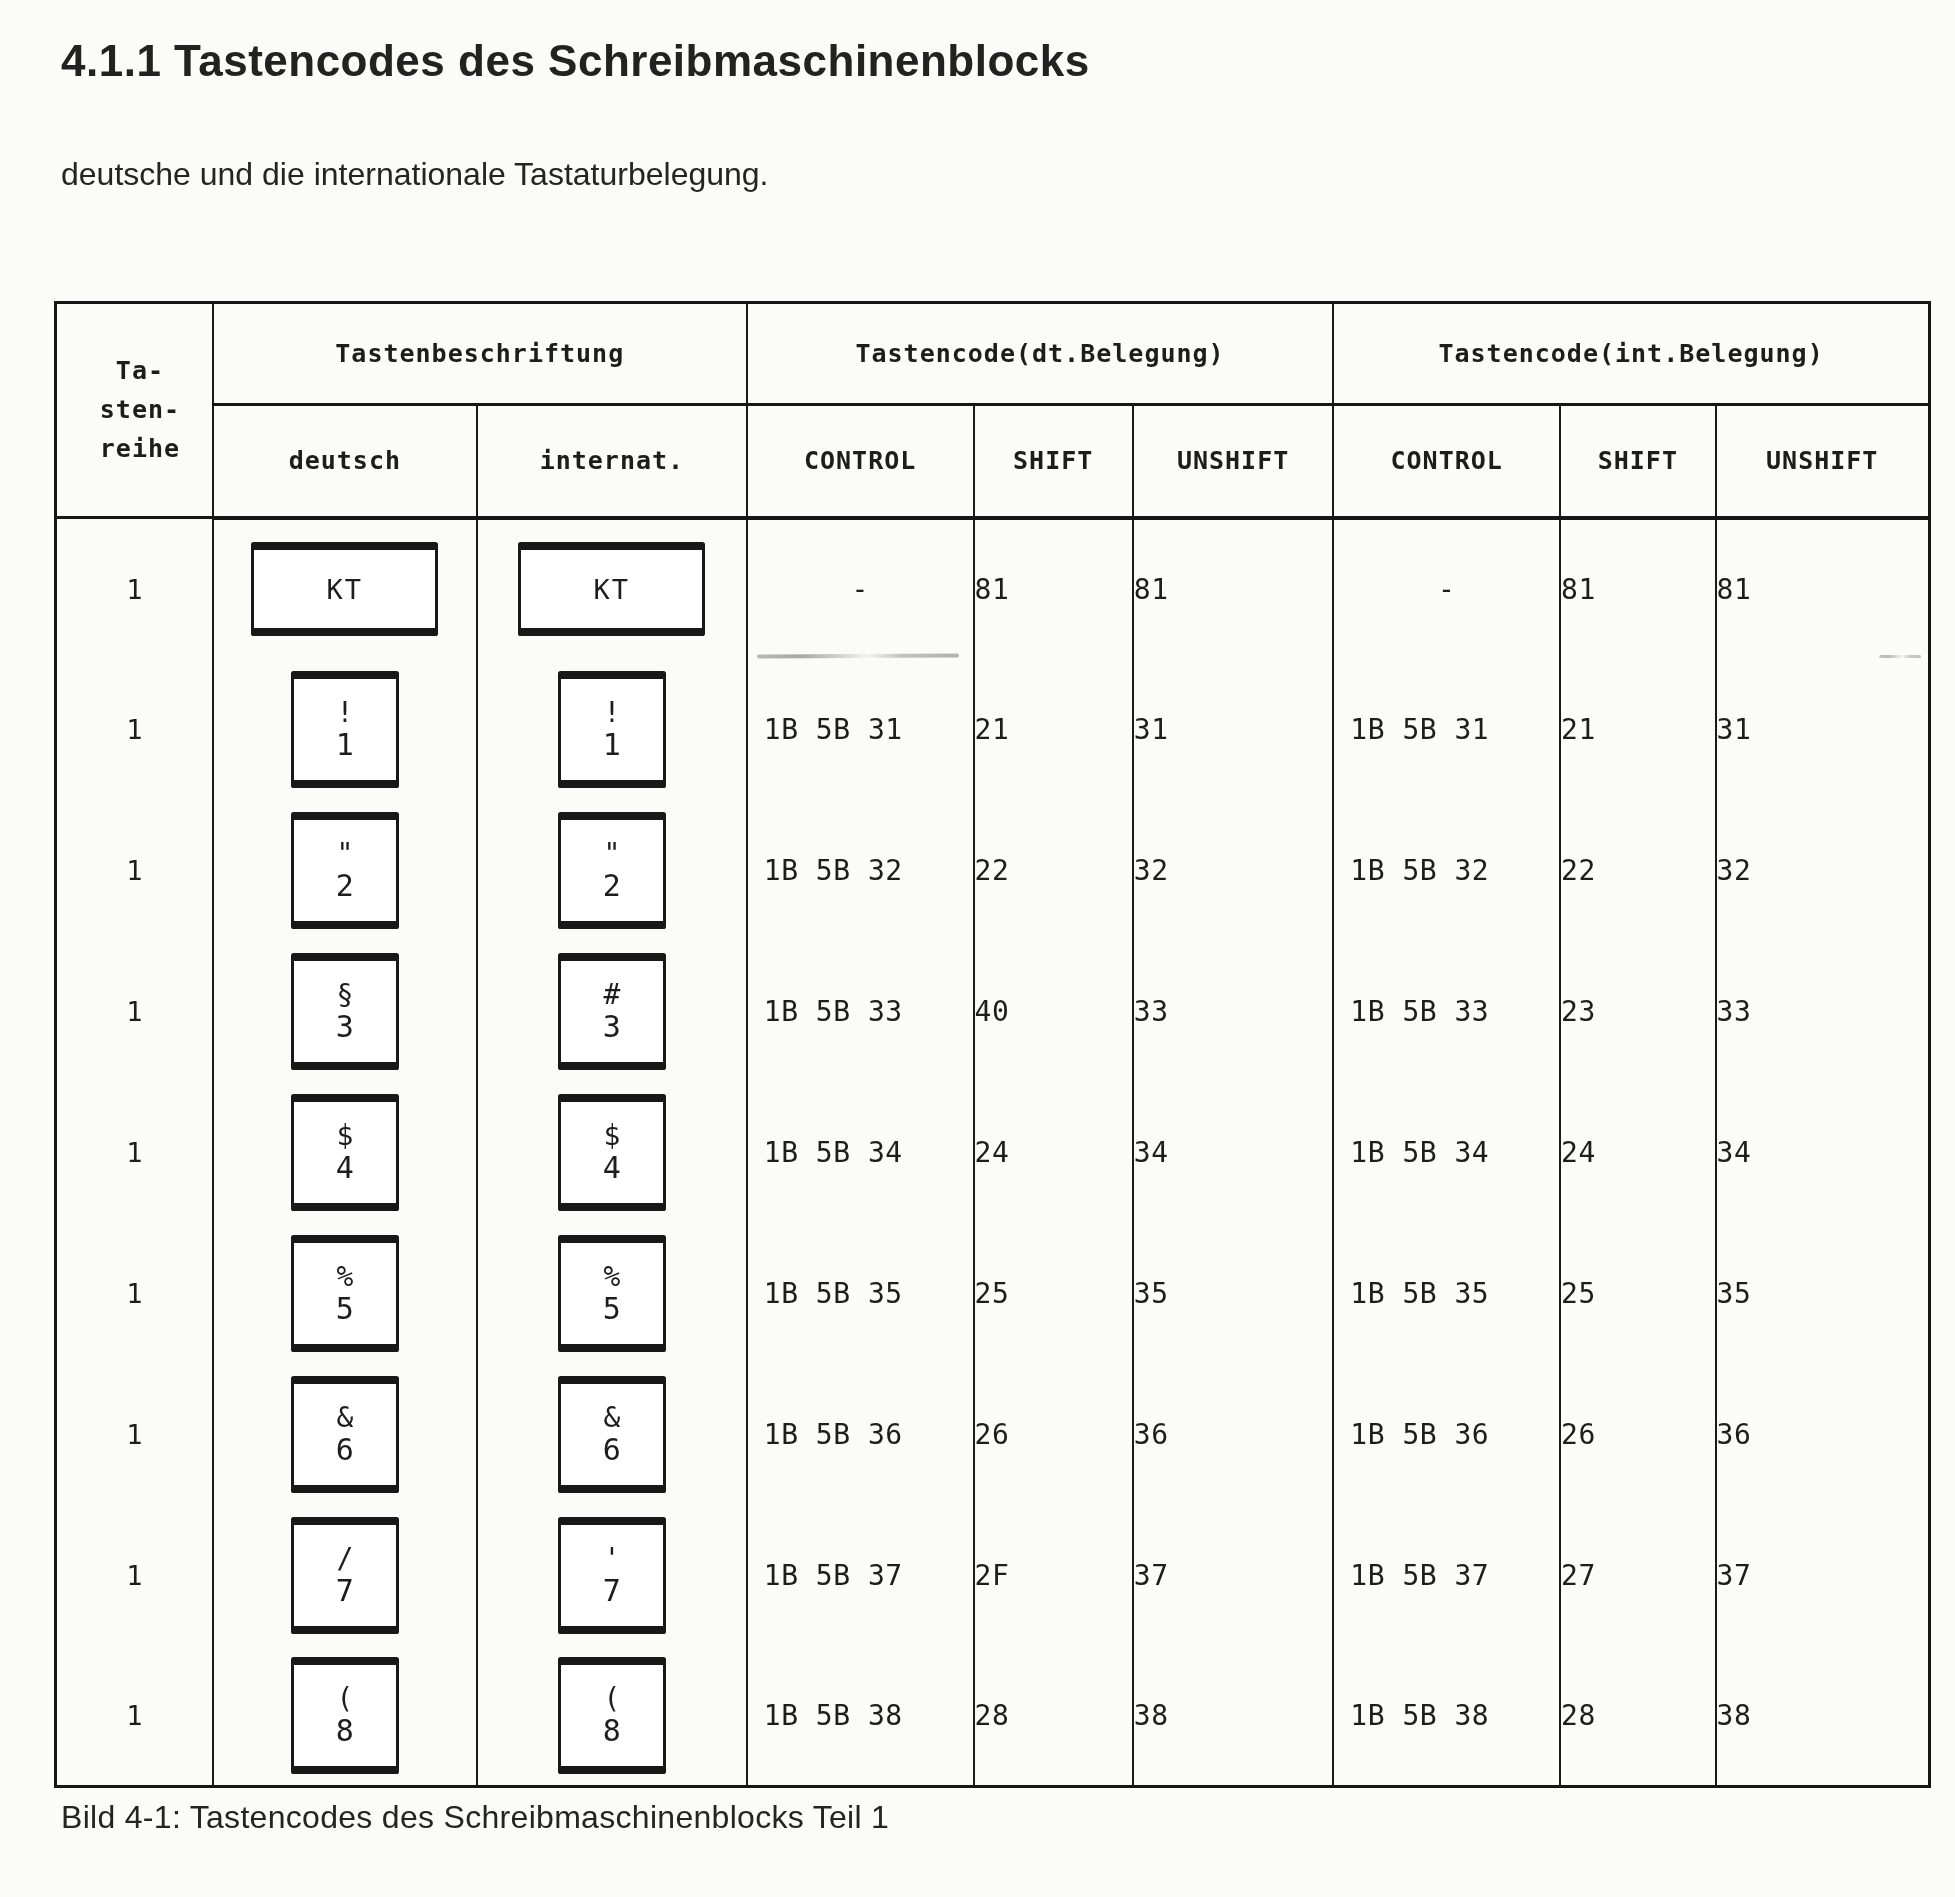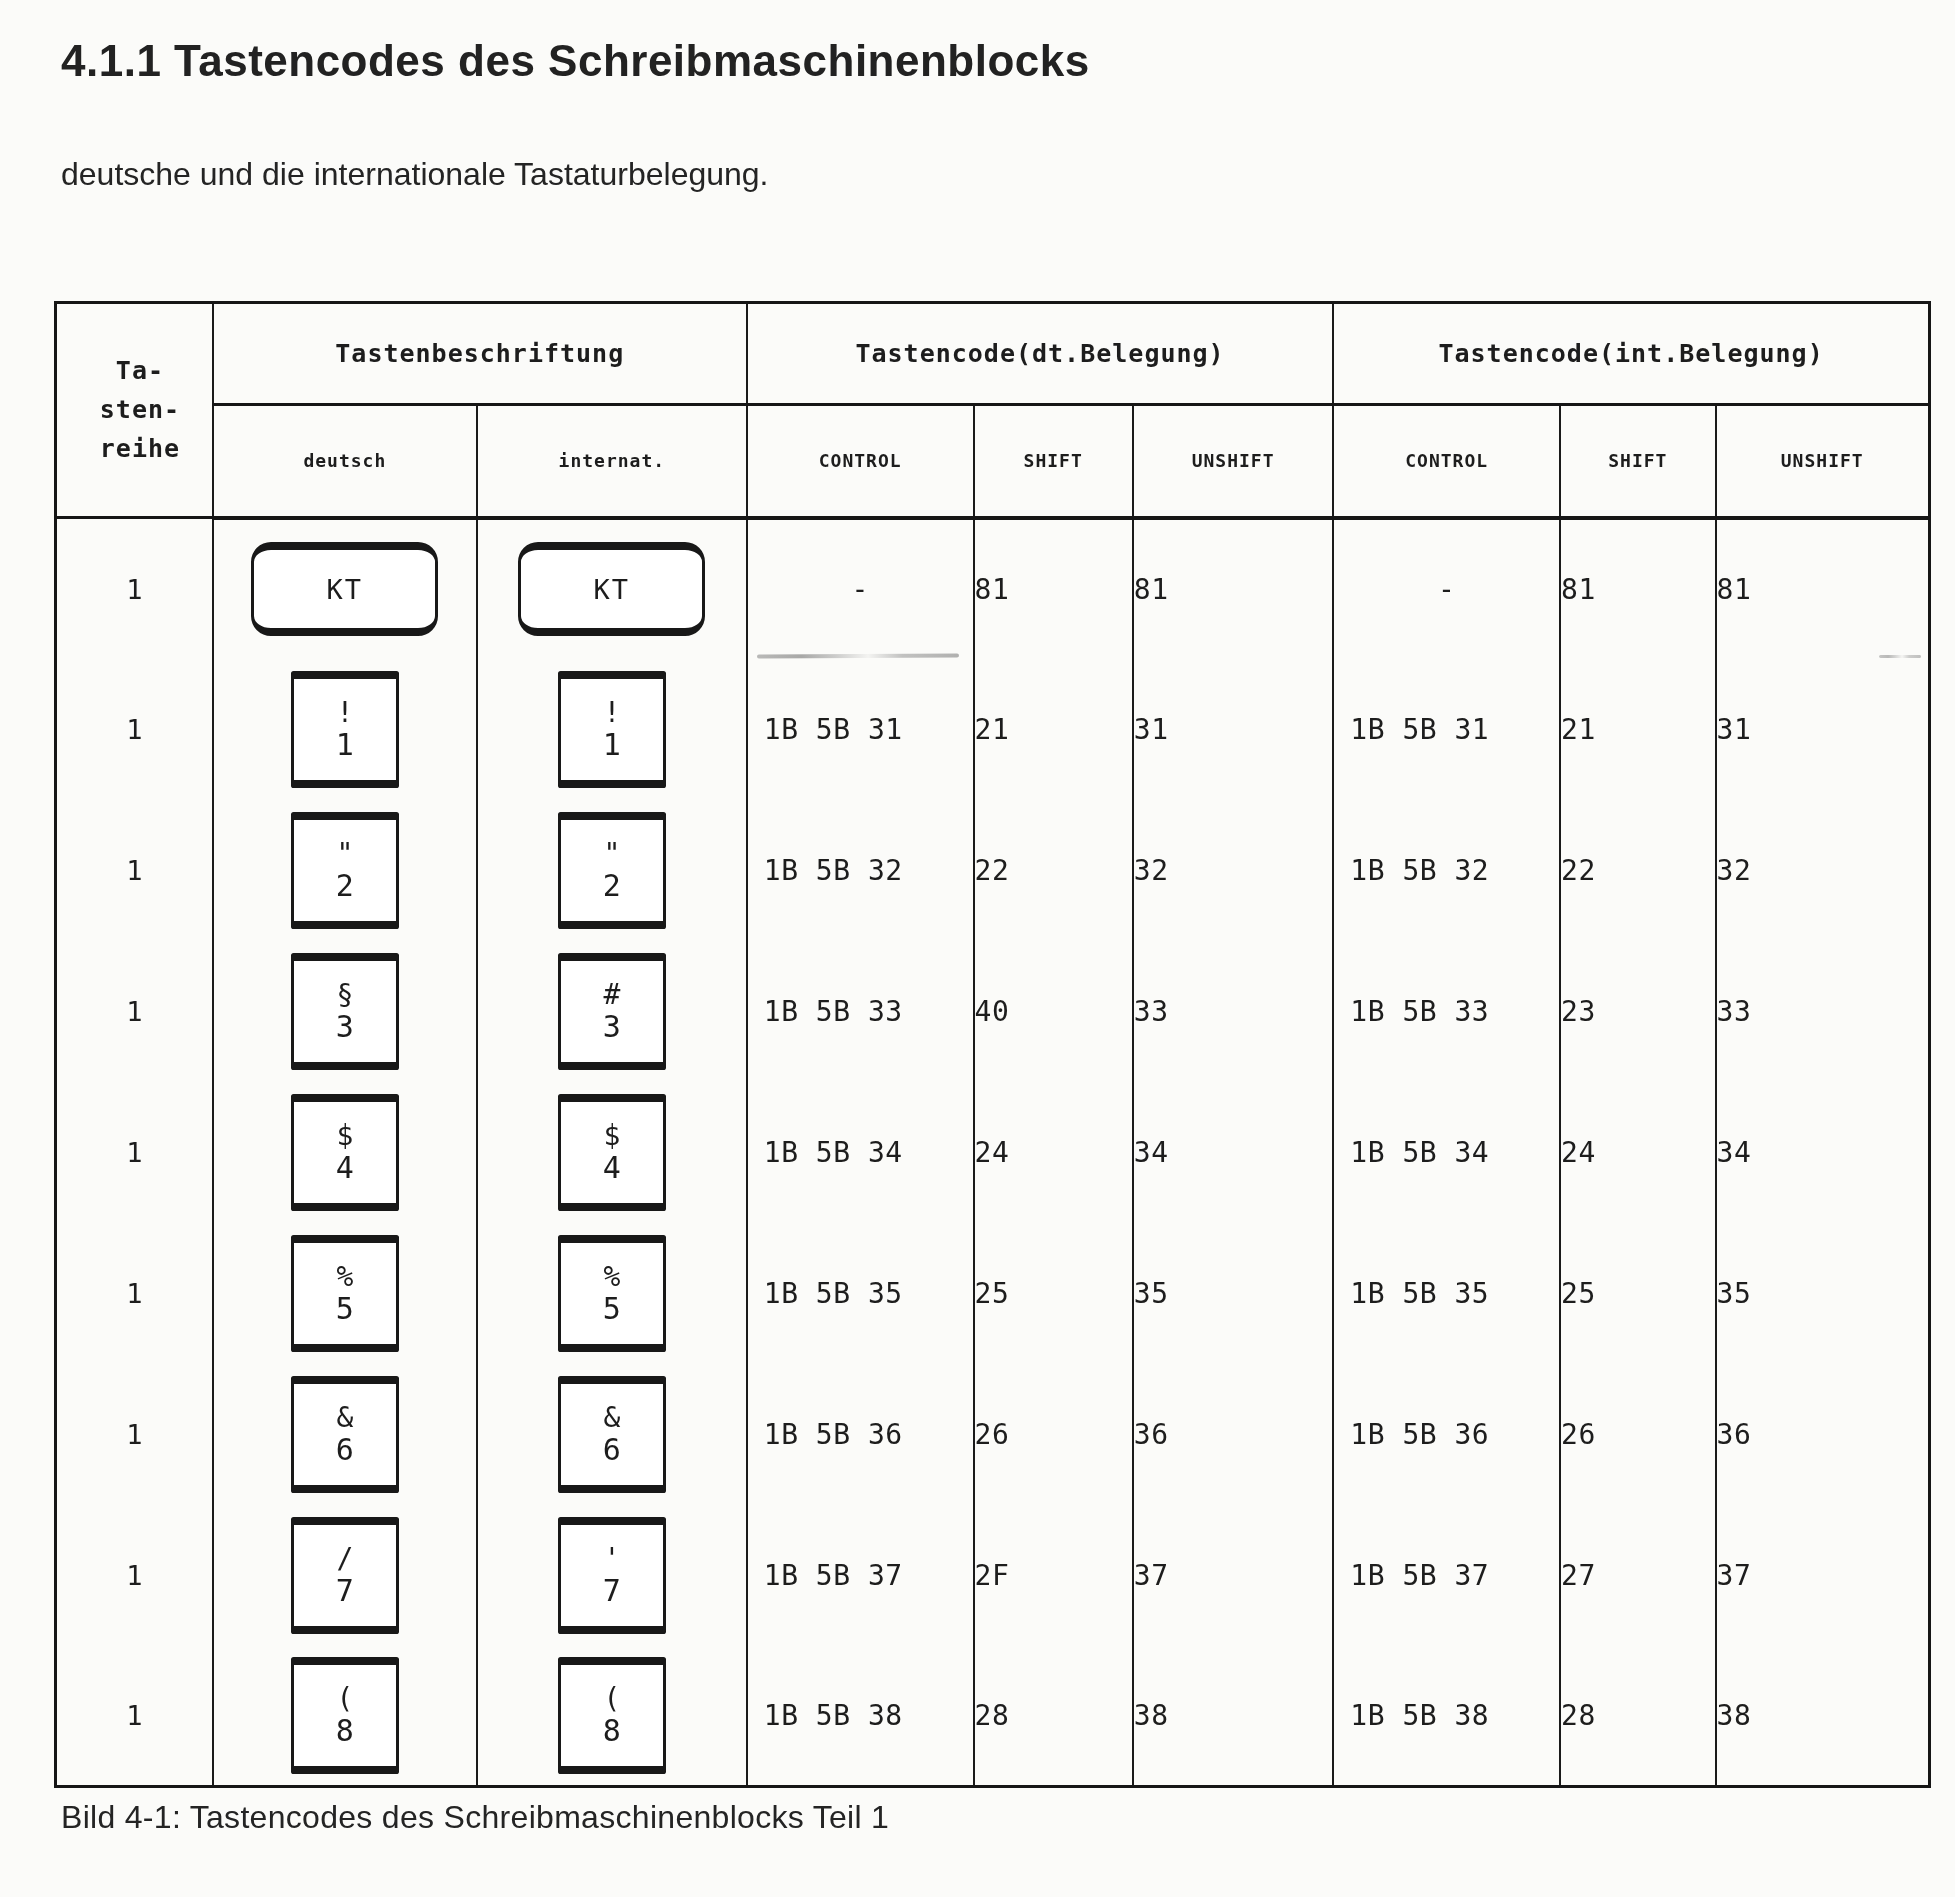--- a/index.html
+++ b/index.html
@@ -30,41 +30,41 @@
   
   th + th, td + td{border-left:2.1px solid #1a1a1a;}
 
   
   .h-reihe{
     border-right:2.1px solid #1a1a1a;border-bottom:4.6px solid #161616;
     font-size:25px;text-align:center;vertical-align:middle;padding-left:11.3px;line-height:1.55;
   }
   .h-reihe span{display:block;}
   tr.h1 th{height:99px;border-bottom:3.6px solid #161616;font-size:25px;letter-spacing:1px;}
-  tr.h2 th{height:110px;border-bottom:4.6px solid #161616;font-size:18px;letter-spacing:1px;vertical-align:middle;}
+  tr.h2 th{height:110px;border-bottom:4.6px solid #161616;font-size:25px;letter-spacing:1px;vertical-align:middle;}
 
   
   tbody tr{height:141px;}
   tbody td{vertical-align:middle;}
   .c-reihe{text-align:center;font-size:27px;}
   .c-key{text-align:center;}
   .c-code{font-size:28px;text-align:left;letter-spacing:0.5px;position:relative;}
   .c-control{text-align:left;padding-left:16px;}
   .c-control.dash{text-align:center;padding-left:0;}
 
   
   .keycap{
     display:inline-flex;flex-direction:column;align-items:center;justify-content:center;
     width:102px;height:101px;
     border:3.1px solid #181818;border-top-width:8.7px;border-bottom-width:8.7px;
     border-radius:2.6px;background:#fff;row-gap:3.1px;
   }
   .keycap .k-top{font-size:28px;line-height:1;display:block;}
   .keycap .k-bot{font-size:30px;line-height:1;display:block;}
-  .keycap.wide{width:181px;height:78px;border-radius:20px;}
+  .keycap.wide{width:181px;height:78px;}
   .keycap.wide .k-top{font-size:27px;letter-spacing:2.1px;}
 
   
   .smudge{
     position:absolute;left:4%;bottom:1px;width:90%;height:3.6px;border-radius:2.1px;
     background:linear-gradient(90deg,#777 0%,#555 22%,#999 38%,rgba(150,150,150,.15) 55%,#888 72%,#666 100%);
     opacity:.5;transform:rotate(-.3deg);
   }
   .smudge.small{left:auto;right:3%;width:20%;height:2.6px;opacity:.4;}
 

